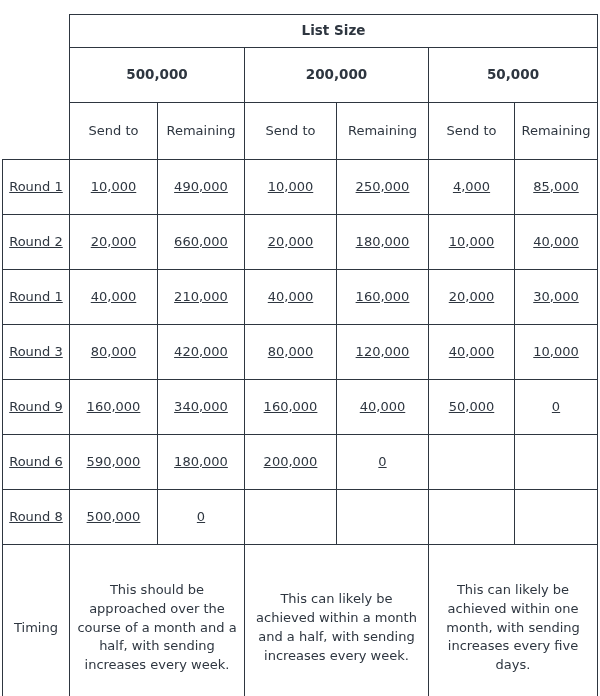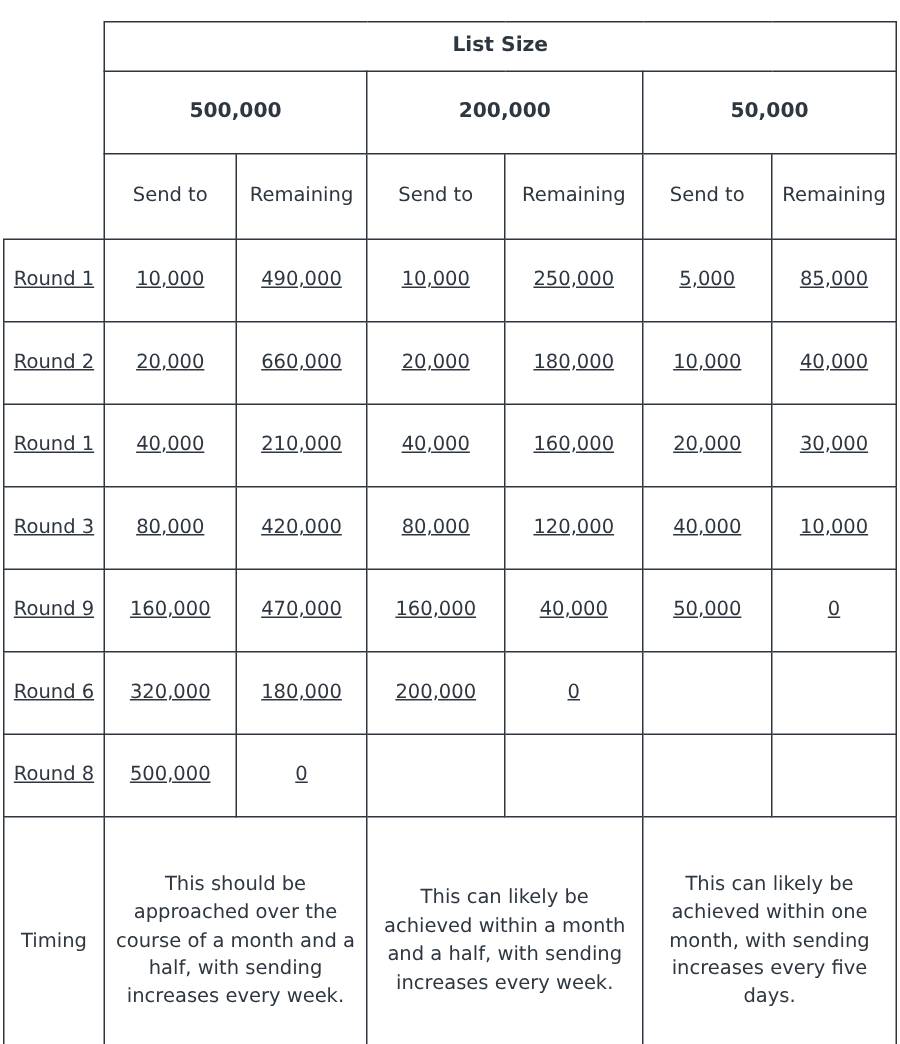--- a/index.html
+++ b/index.html
@@ -127,21 +127,21 @@
       </tr>
     </thead>
     <tbody>
 
       <tr class="data-row">
         <td class="row-label">Round 1</td>
         <td>10,000</td>
         <td class="shaded">490,000</td>
         <td>10,000</td>
         <td class="shaded">250,000</td>
-        <td>5,000</td>
+        <td>4,000</td>
         <td class="shaded">85,000</td>
       </tr>
 
       <tr class="data-row">
         <td class="row-label">Round 2</td>
         <td>20,000</td>
         <td class="shaded">660,000</td>
         <td>20,000</td>
         <td class="shaded">180,000</td>
         <td>10,000</td>
@@ -164,30 +164,30 @@
         <td class="shaded">420,000</td>
         <td>80,000</td>
         <td class="shaded">120,000</td>
         <td>40,000</td>
         <td class="shaded">10,000</td>
       </tr>
 
       <tr class="data-row">
         <td class="row-label">Round 9</td>
         <td>160,000</td>
-        <td class="shaded">470,000</td>
+        <td class="shaded">340,000</td>
         <td>160,000</td>
         <td class="shaded">40,000</td>
         <td>50,000</td>
         <td class="shaded">0</td>
       </tr>
 
       <tr class="data-row">
         <td class="row-label">Round 6</td>
-        <td>320,000</td>
+        <td>590,000</td>
         <td class="shaded">180,000</td>
         <td>200,000</td>
         <td class="shaded">0</td>
         <td></td>
         <td class="shaded"></td>
       </tr>
 
       <tr class="data-row">
         <td class="row-label">Round 8</td>
         <td>500,000</td>

